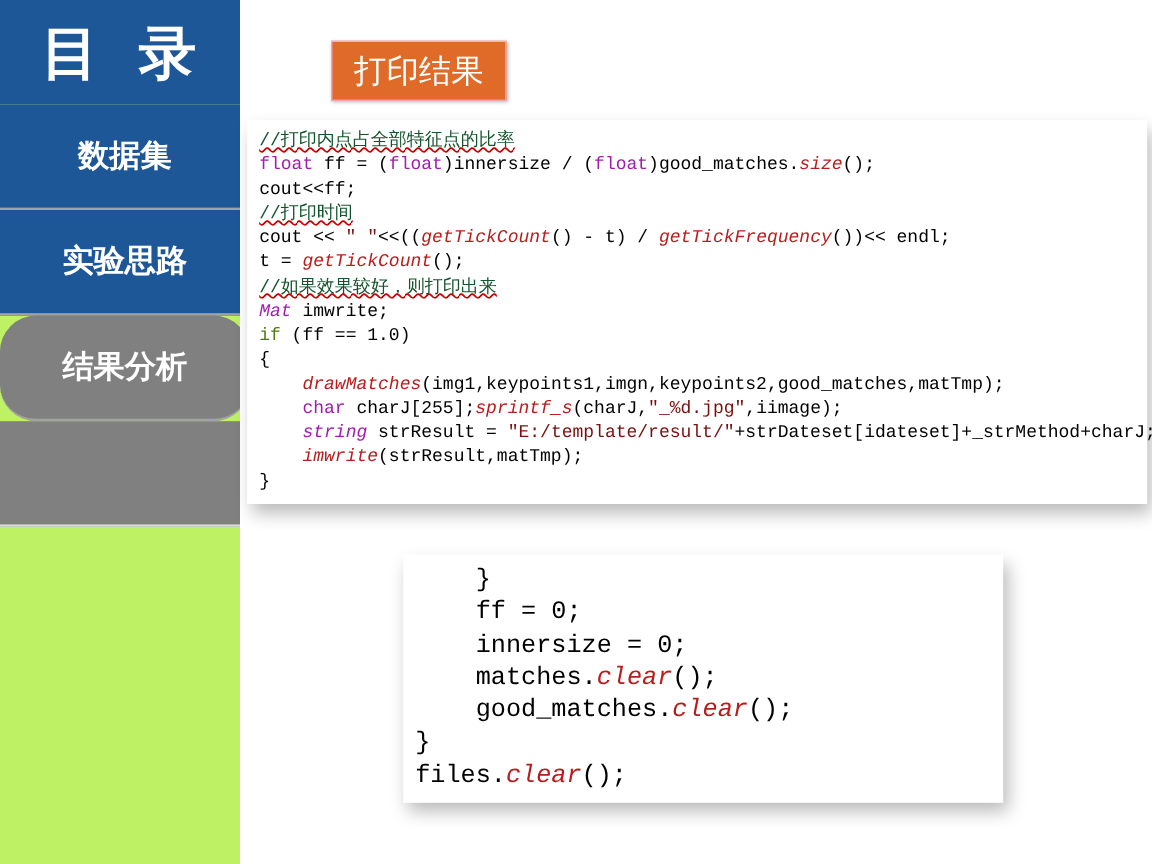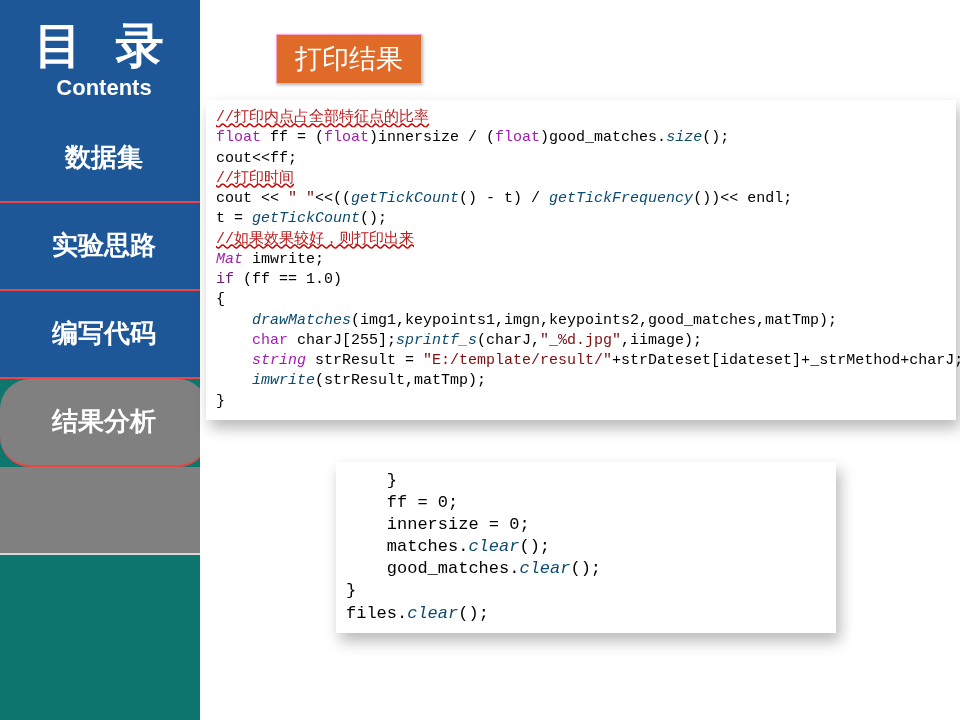--- a/index.html
+++ b/index.html
@@ -9,21 +9,21 @@
     background: #fff;
     font-family: "Microsoft YaHei", Arial, sans-serif;
     overflow: hidden;
     position: relative;
   }
   .sidebar {
     position: absolute;
     left: 0; top: 0;
     width: 208px;
     height: 720px;
-    background: #0f766e;
+    background: #bef264;
   }
   .sidebar-header {
     background: #1e5798;
     color: #fff;
     text-align: center;
     padding: 20px 0 14px 0;
   }
   .sidebar-title {
     font-size: 48px;
     font-weight: bold;
@@ -36,21 +36,21 @@
     margin-top: 2px;
   }
   .sidebar-item {
     height: 88px;
     display: flex;
     align-items: center;
     justify-content: center;
     color: #fff;
     font-size: 26px;
     font-weight: bold;
-    border-bottom: 2px solid #ef4444;
+    border-bottom: 2px solid #a3a3a3;
   }
   .blue { background: #1e5798; }
   .gray { background: #808080; border-radius: 30px; }
   .sidebar-spacer {
     height: 88px;
     background: #808080;
     border-bottom: 2px solid #d9d9d9;
   }
   .main {
     position: absolute;
@@ -75,45 +75,41 @@
     background: #fff;
     box-shadow: 4px 8px 14px rgba(0,0,0,0.28);
     font-family: Consolas, "Courier New", monospace;
     font-size: 15px;
     line-height: 1.35;
     padding: 8px 10px;
     white-space: pre;
     color: #000;
   }
   .codebox1 { left: 6px; top: 100px; width: 750px; }
-  .codebox2 { left: 136px; top: 462px; width: 500px; font-size: 17px; line-height: 1.3; }
-  .c-comment { color: #b91c1c; }
-  .c-keyword { color: #701a75; }
+  .codebox2 { left: 136px; top: 462px; width: 500px; font-size: 21px; line-height: 1.3; }
+  .c-comment { color: #14532d; }
+  .c-keyword { color: #4d7c0f; }
   .c-type   { color: #a21caf; }
-  .c-func   { color: #0c4a6e; font-style: italic; }
+  .c-func   { color: #b91c1c; font-style: italic; }
   .c-str    { color: #7a0f0f; }
   .c-underline { text-decoration: underline; text-decoration-style: wavy; text-decoration-color: #cc0000; }
   .c-ital   { font-style: italic; }
 </style>
 </head>
 <body>
 
 <div class="sidebar">
   <div class="sidebar-header">
     <div class="sidebar-title">目 录</div>
-    <div class="sidebar-subtitle">Contents</div>
   </div>
   <div class="sidebar-item blue">
       <span>数据集</span>
     </div>
   <div class="sidebar-item blue">
       <span>实验思路</span>
-    </div>
-  <div class="sidebar-item blue">
-      <span>编写代码</span>
     </div>
   <div class="sidebar-item gray">
       <span>结果分析</span>
     </div>
   <div class="sidebar-spacer"></div>
 </div>
 
 <div class="main">
 
   <div class="badge badge1">打印结果</div>

